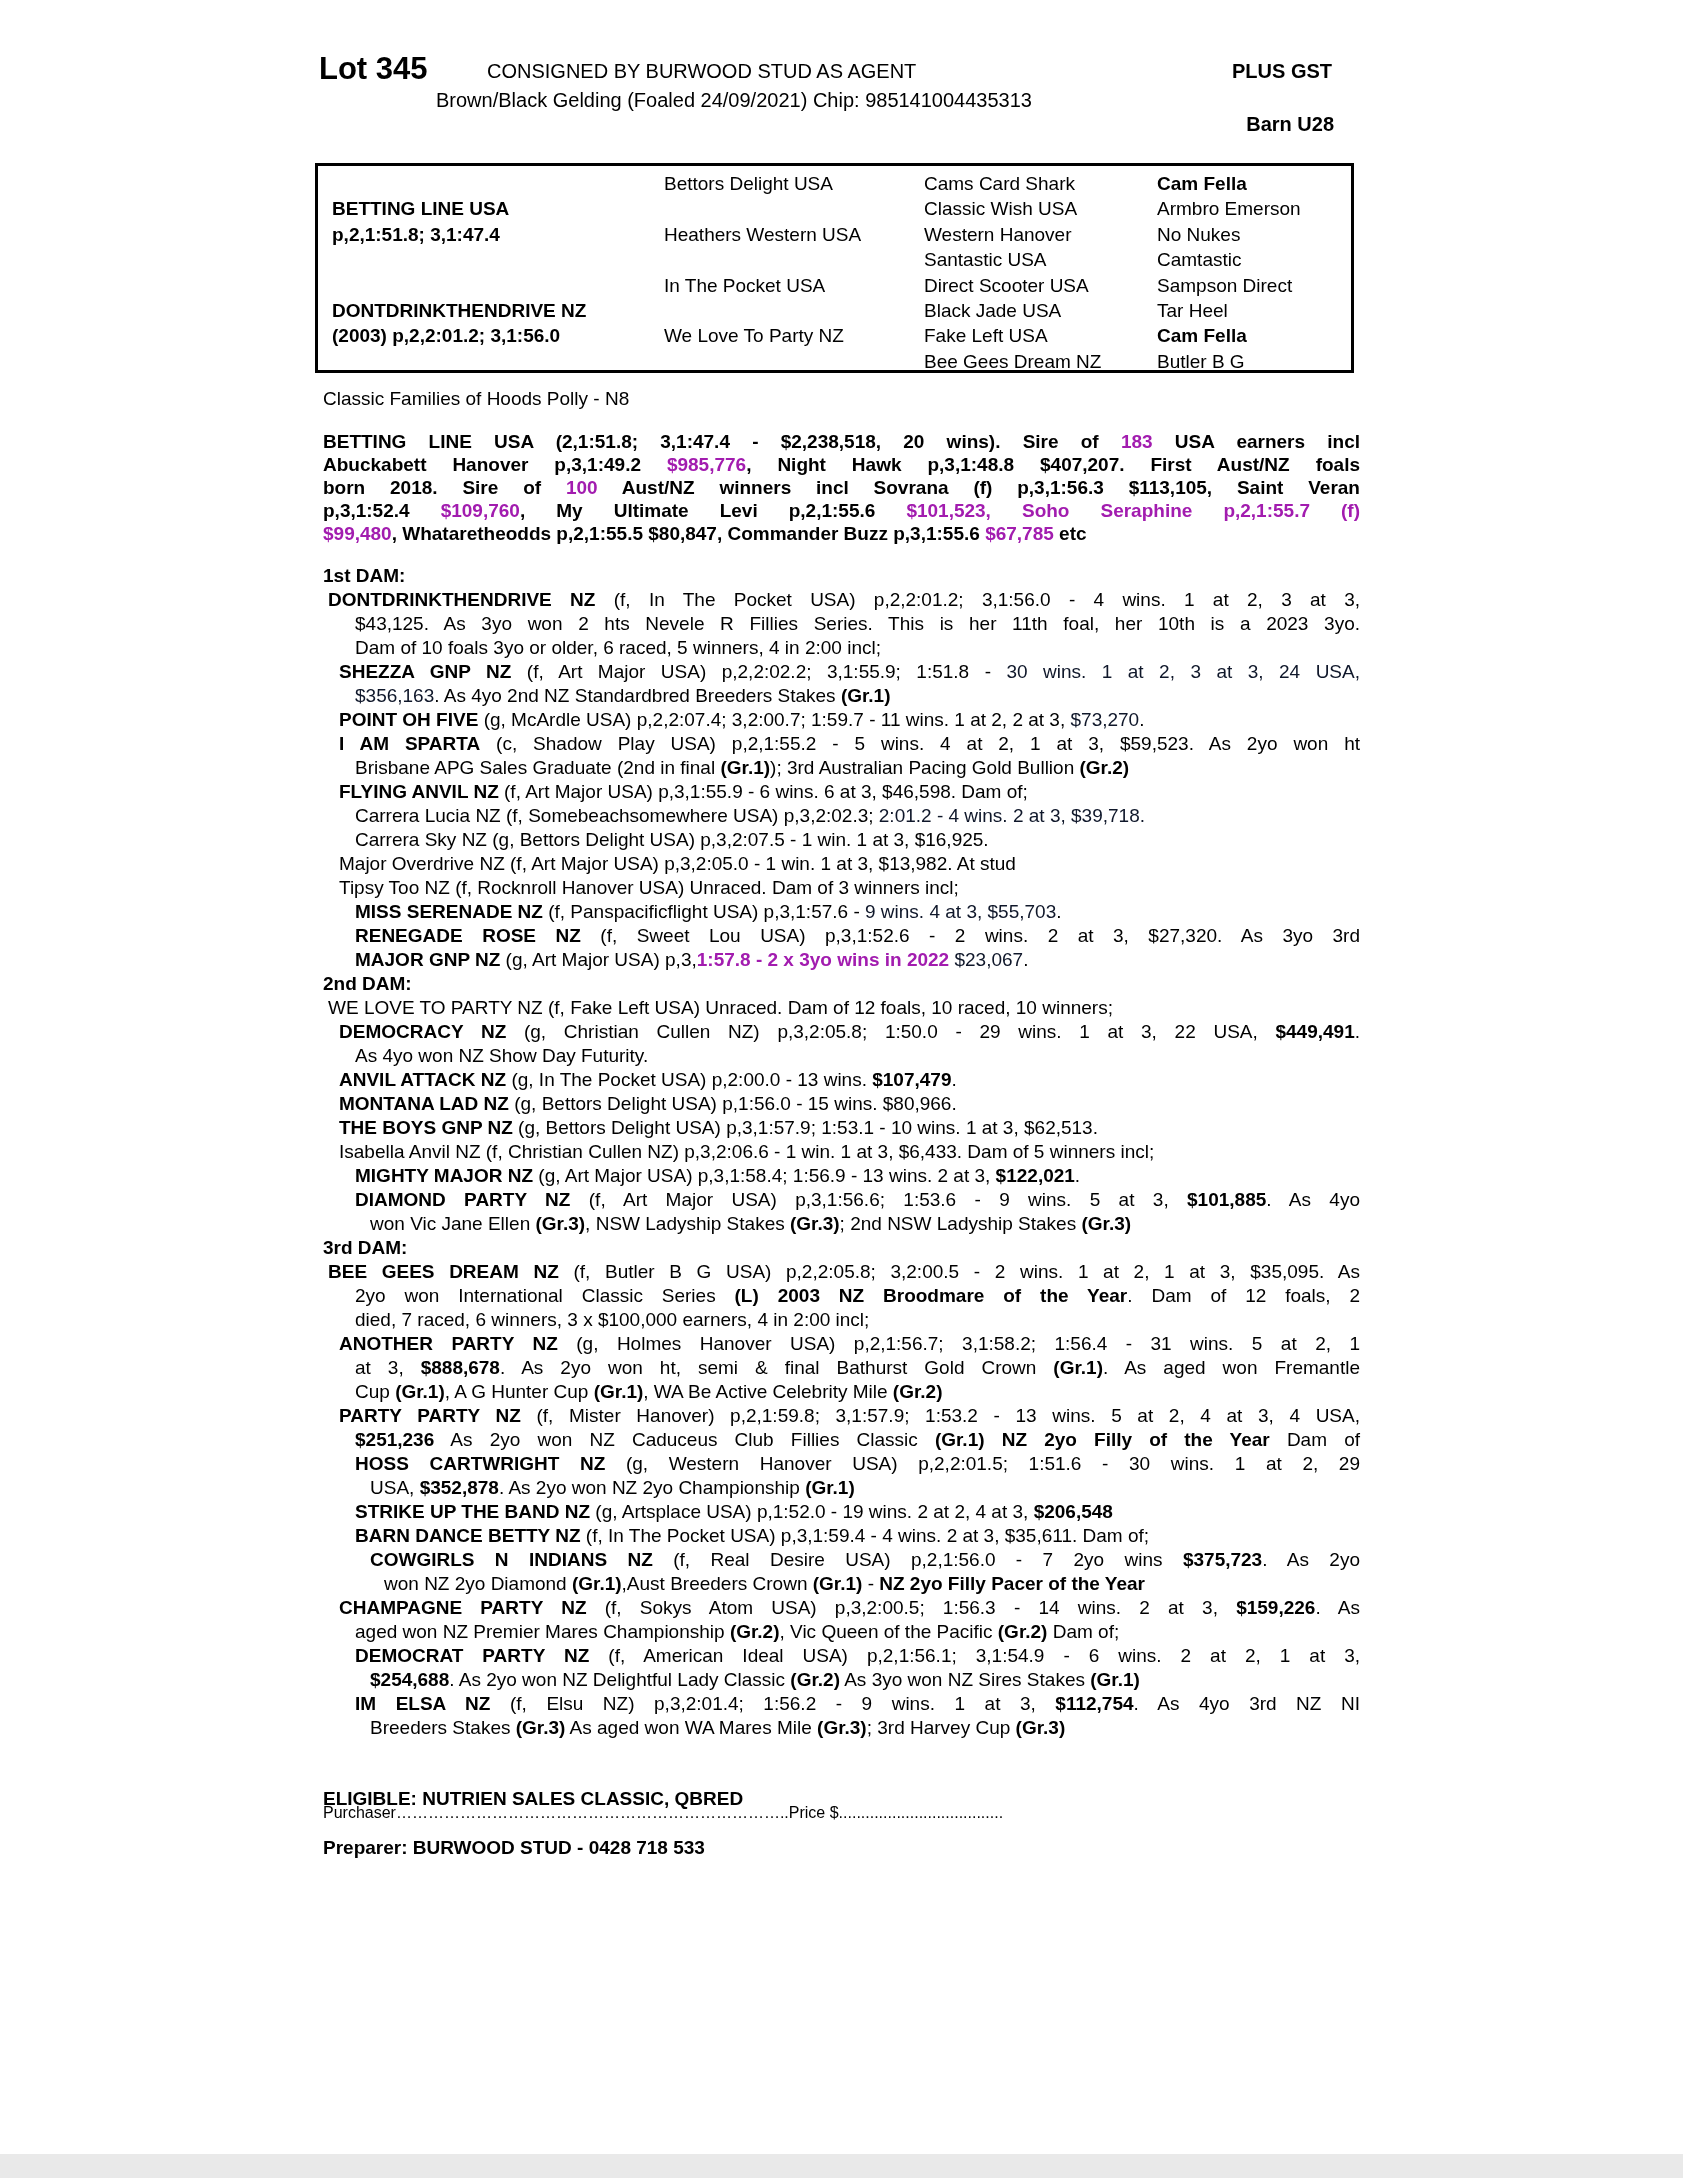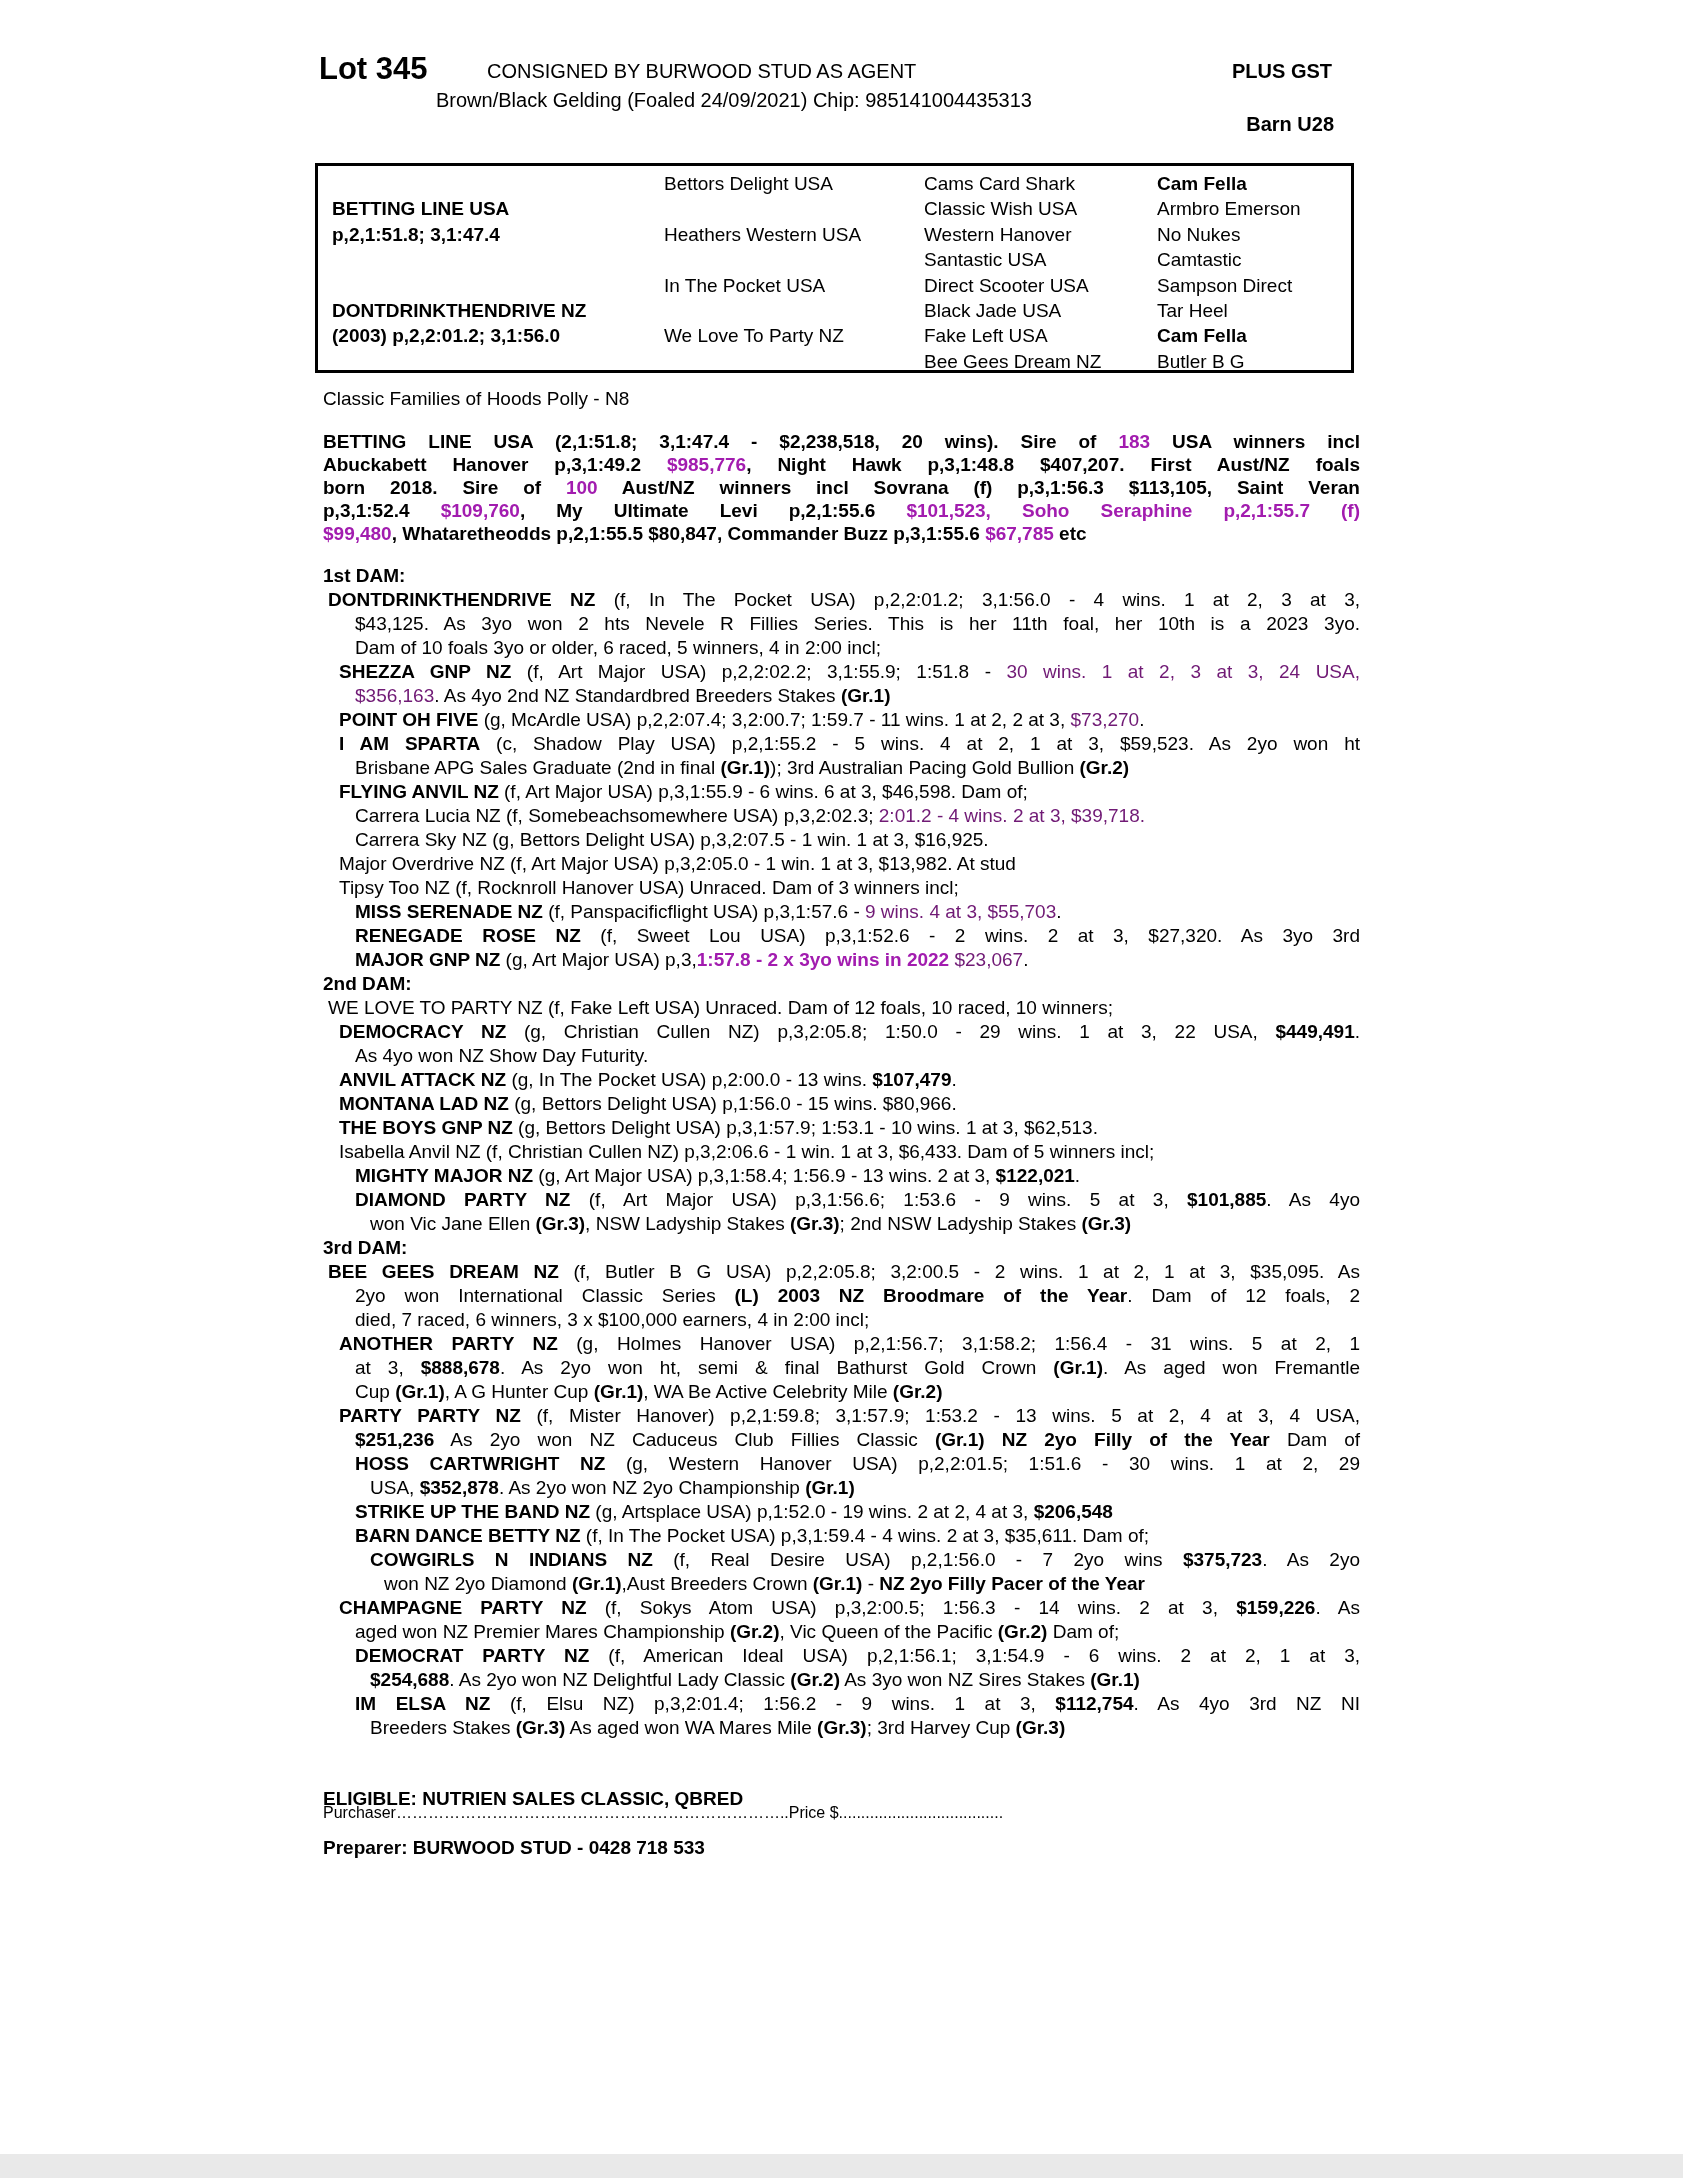--- a/index.html
+++ b/index.html
@@ -21,21 +21,21 @@
   #col3{left:606px;}
   #col4{left:839px;}
 
   #famnote{left:4px;top:388px;font-size:19px;}
   #sire{left:4px;top:430px;width:1037px;}
   #mainlines{left:4px;top:564px;width:1037px;}
   .line{height:24px;line-height:24px;white-space:nowrap;font-size:19px;}
   #sire .line{height:23px;line-height:23px;}
   .just{white-space:normal;text-align:justify;text-align-last:justify;}
   .b{font-weight:bold;}
-  .r{color:#701a75;}
+  .r{color:#0f172a;}
   .br{color:#a21caf;font-weight:bold;}
   .i0{padding-left:0;}
   .i1{padding-left:5px;}
   .i2{padding-left:16px;}
   .i3{padding-left:32px;}
   .i4{padding-left:47px;}
   .i5{padding-left:61px;}
   #eligible{left:4px;top:1788px;font-size:19px;font-weight:bold;}
   #preparer{left:4px;top:1837px;font-size:19px;font-weight:bold;}
   #purchaser{left:4px;top:1804px;font-size:16px;}
@@ -91,21 +91,21 @@
           <div class="trow">Sampson Direct</div>
           <div class="trow">Tar Heel</div>
           <div class="trow b">Cam Fella</div>
           <div class="trow">Butler B G</div>
         </div>
     </div>
 
     <div class="abs" id="famnote">Classic Families of Hoods Polly - N8</div>
 
     <div class="abs" id="sire">
-        <div class="line i0 just"><span class="b">BETTING LINE USA (2,1:51.8; 3,1:47.4 - $2,238,518, 20 wins). Sire of </span><span class="br">183</span><span class="b"> USA winners incl</span></div>
+        <div class="line i0 just"><span class="b">BETTING LINE USA (2,1:51.8; 3,1:47.4 - $2,238,518, 20 wins). Sire of </span><span class="br">183</span><span class="b"> USA earners incl</span></div>
         <div class="line i0 just"><span class="b">Abuckabett Hanover p,3,1:49.2 </span><span class="br">$985,776</span><span class="b">, Night Hawk p,3,1:48.8 $407,207. First Aust/NZ foals</span></div>
         <div class="line i0 just"><span class="b">born 2018. Sire of </span><span class="br">100</span><span class="b"> Aust/NZ winners incl Sovrana (f) p,3,1:56.3 $113,105, Saint Veran</span></div>
         <div class="line i0 just"><span class="b">p,3,1:52.4 </span><span class="br">$109,760</span><span class="b">, My Ultimate Levi p,2,1:55.6 </span><span class="br">$101,523,</span><span class="b"> </span><span class="br">Soho Seraphine p,2,1:55.7 (f)</span></div>
         <div class="line i0"><span class="br">$99,480</span><span class="b">, Whataretheodds p,2,1:55.5 $80,847, Commander Buzz p,3,1:55.6 </span><span class="br">$67,785</span><span class="b"> etc</span></div>
       </div>
 
     <div class="abs" id="mainlines">
         <div class="line i0"><span class="b">1st DAM:</span></div>
         <div class="line i1 just"><span class="b">DONTDRINKTHENDRIVE NZ</span><span> (f, In The Pocket USA) p,2,2:01.2; 3,1:56.0 - 4 wins. 1 at 2, 3 at 3,</span></div>
         <div class="line i3 just"><span>$43,125. As 3yo won 2 hts Nevele R Fillies Series. This is her 11th foal, her 10th is a 2023 3yo.</span></div>

